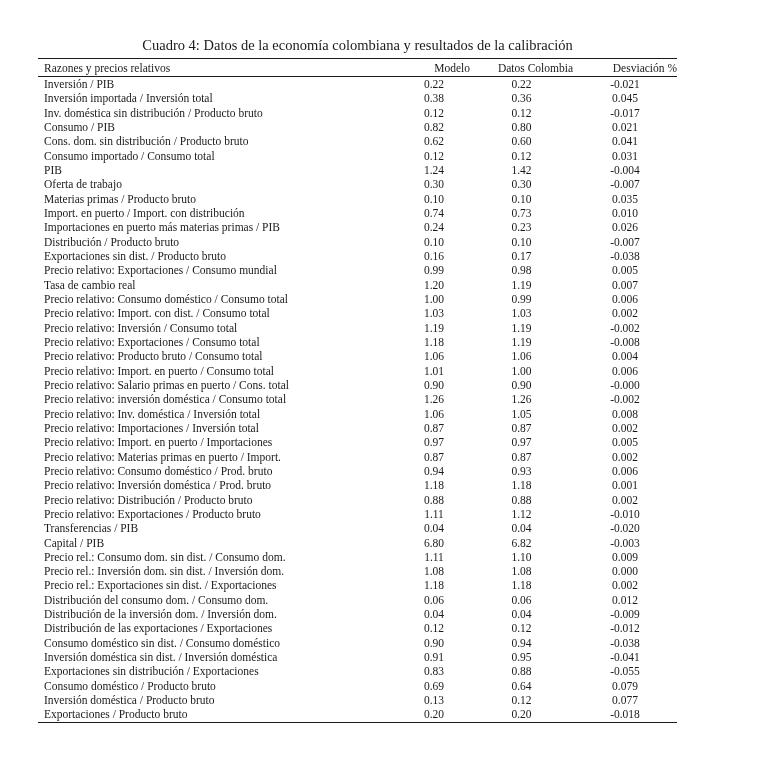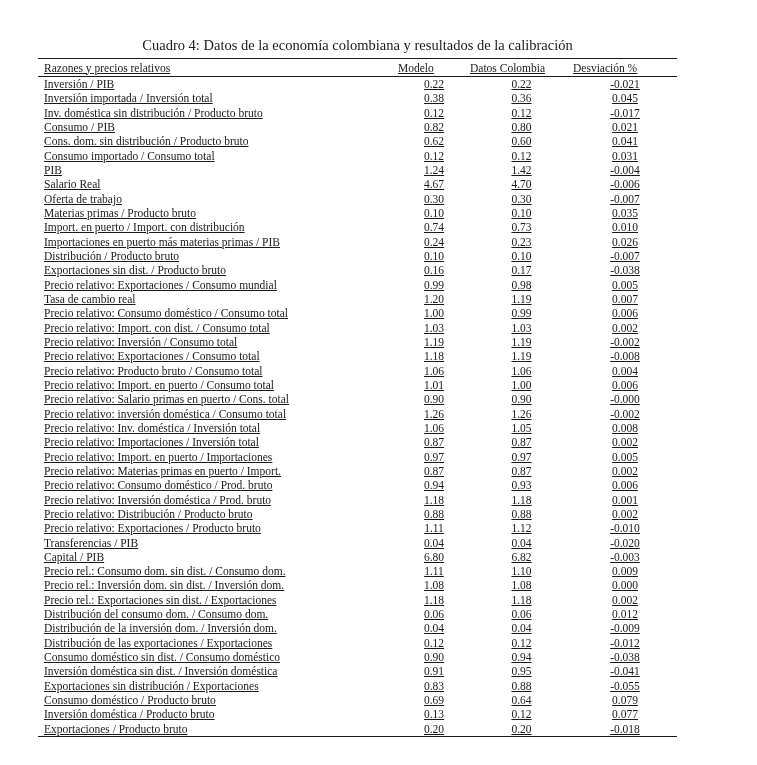--- a/index.html
+++ b/index.html
@@ -31,39 +31,38 @@
     font-weight: normal;
     white-space: nowrap;
   }
   table.calib {
     border-collapse: collapse;
     table-layout: fixed;
     width: 639px;
     border-top: 1.4px solid #1a1a1a;
     border-bottom: 1.4px solid #1a1a1a;
     font-size: 11.5px;
-    text-decoration: underline;
   }
   table.calib col.c-label { width: 360px; }
   table.calib col.c-modelo { width: 72px; }
   table.calib col.c-datos { width: 103px; }
   table.calib col.c-desv { width: 104px; }
   table.calib th {
     font-weight: normal;
     border-bottom: 1px solid #1a1a1a;
     height: 17px;
     padding: 0;
     white-space: nowrap;
     overflow: hidden;
   }
   table.calib th.h-label {
     text-align: left;
     padding-left: 6px;
   }
-  table.calib th.h-num { text-align: left; }
+  table.calib th.h-num { text-align: right; }
   table.calib td {
     height: 14.33px;
     line-height: 14.33px;
     padding: 0;
     white-space: nowrap;
     overflow: hidden;
   }
   table.calib td.label {
     text-align: left;
     padding-left: 6px;
@@ -128,26 +127,20 @@
             <td class="num">0.12</td>
             <td class="num">0.031</td>
           </tr>
           <tr>
             <td class="label">PIB</td>
             <td class="num">1.24</td>
             <td class="num">1.42</td>
             <td class="num">-0.004</td>
           </tr>
           <tr>
-            <td class="label">Salario Real</td>
-            <td class="num">4.67</td>
-            <td class="num">4.70</td>
-            <td class="num">-0.006</td>
-          </tr>
-          <tr>
             <td class="label">Oferta de trabajo</td>
             <td class="num">0.30</td>
             <td class="num">0.30</td>
             <td class="num">-0.007</td>
           </tr>
           <tr>
             <td class="label">Materias primas / Producto bruto</td>
             <td class="num">0.10</td>
             <td class="num">0.10</td>
             <td class="num">0.035</td>

